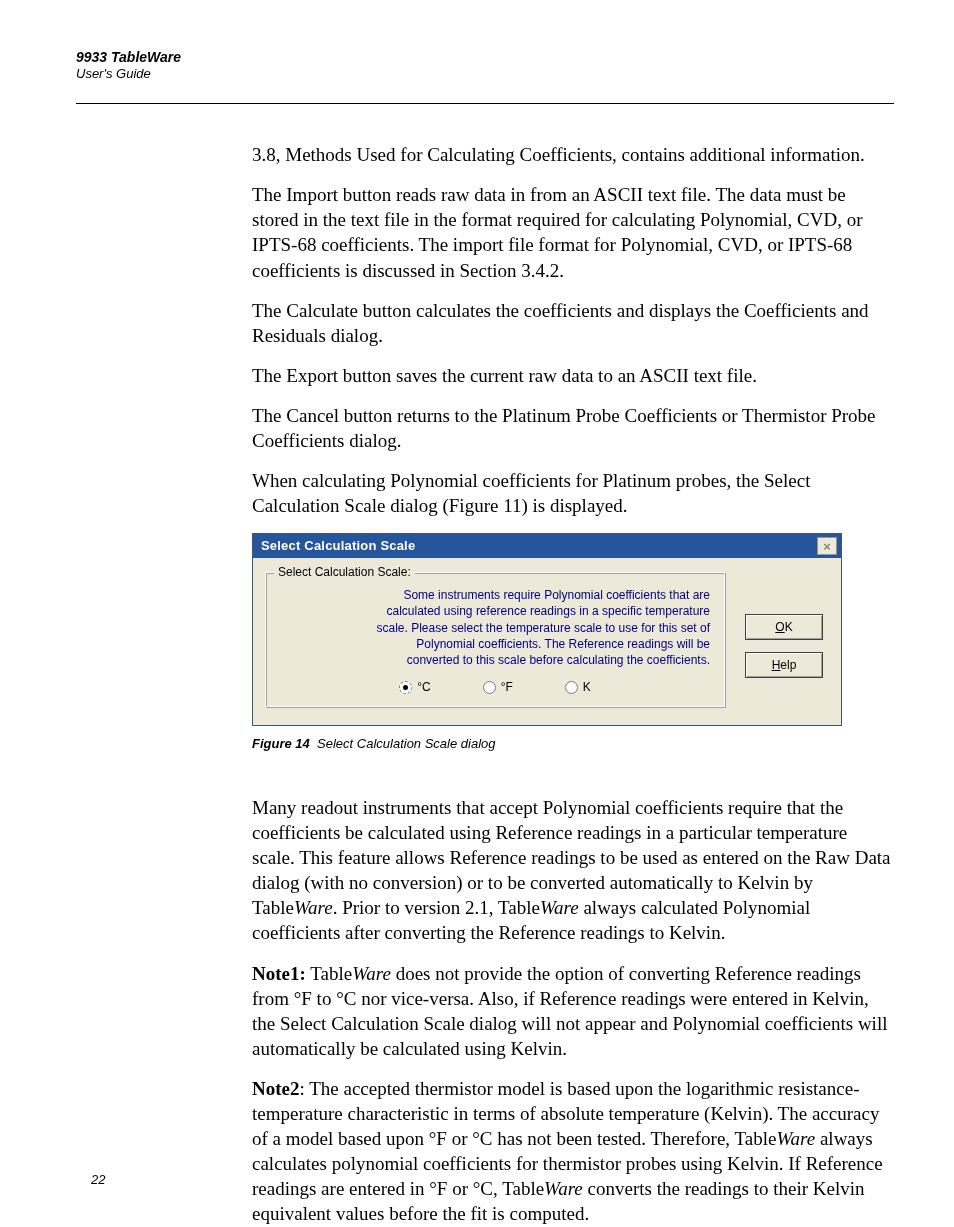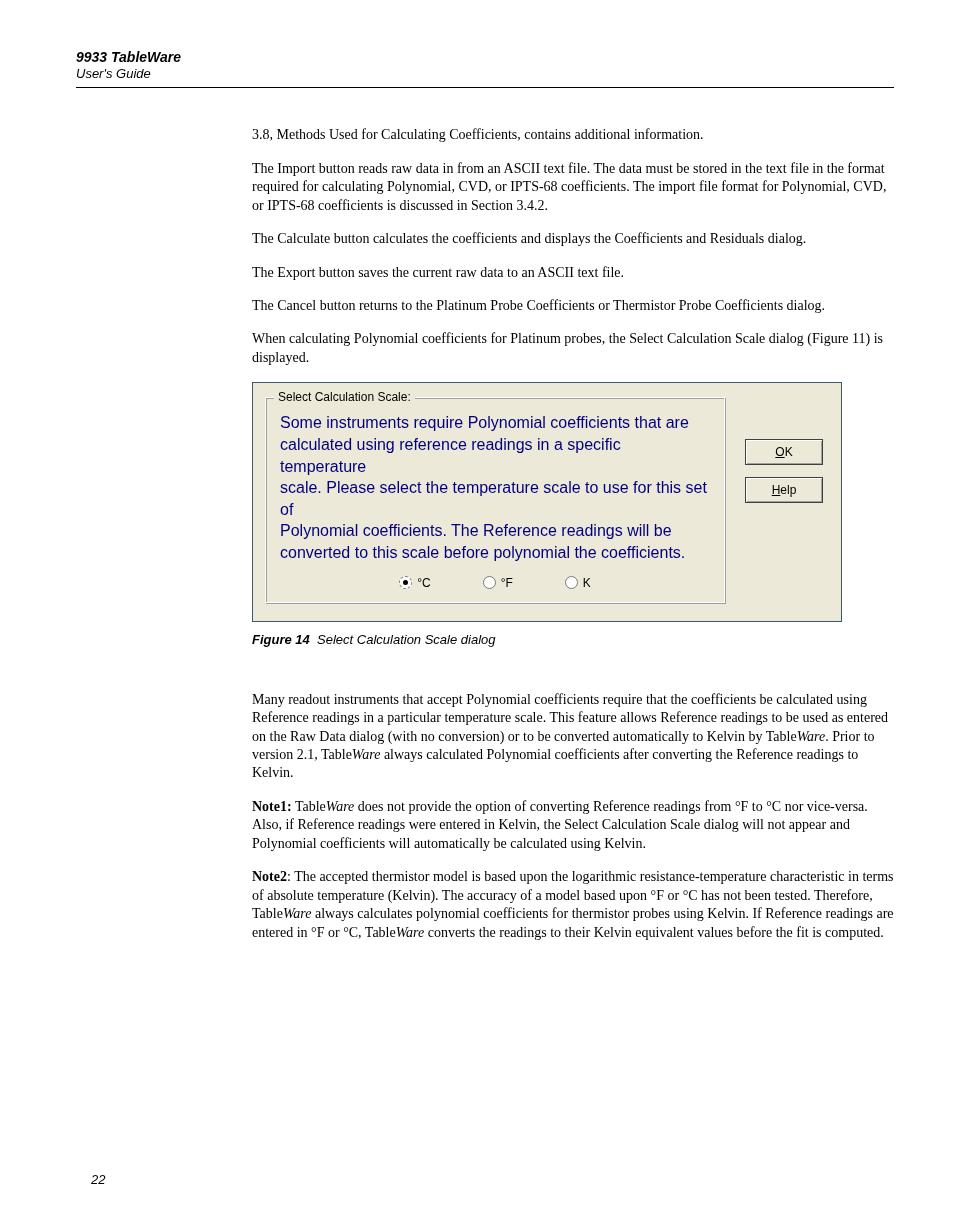--- a/index.html
+++ b/index.html
@@ -7,38 +7,38 @@
     font-family: Georgia, 'Times New Roman', serif;
     background: #fff;
     color: #000;
     width: 954px;
     height: 1227px;
     position: relative;
     padding: 48px 60px 40px 76px;
   }
   .header-area {
     border-bottom: 1px solid #000;
-    padding-bottom: 6px;
+    padding-bottom: 22px;
     margin-bottom: 38px;
   }
   .header-title {
     font-family: Arial, Helvetica, sans-serif;
     font-weight: bold;
     font-style: italic;
     font-size: 14px;
     line-height: 1.3;
   }
   .header-sub {
     font-family: Arial, Helvetica, sans-serif;
     font-style: italic;
     font-size: 13px;
   }
   .content {
     margin-left: 176px;
-    font-size: 14px;
+    font-size: 19px;
     line-height: 1.32;
   }
   .content p { margin-bottom: 15px; }
   .dialog-wrap {
     margin-left: 176px;
     margin-top: 6px;
     margin-bottom: 10px;
   }
   .dialog {
     width: 590px;
@@ -86,22 +86,22 @@
   .fieldset-legend {
     position: absolute;
     top: -8px;
     left: 8px;
     background: #ece9d8;
     padding: 0 4px;
     color: #000;
   }
   .dlg-instr {
     color: #000080;
-    text-align: left;
-    font-size: 16px;
+    text-align: right;
+    font-size: 12px;
     line-height: 1.35;
     margin-bottom: 12px;
   }
   .radio-row {
     display: flex;
     justify-content: center;
     gap: 52px;
     align-items: center;
   }
   .radio-item {
@@ -179,29 +179,35 @@
   <p>3.8, Methods Used for Calculating Coefficients, contains additional information.</p>
   <p>The Import button reads raw data in from an ASCII text file. The data must be stored in the text file in the format required for calculating Polynomial, CVD, or IPTS-68 coefficients. The import file format for Polynomial, CVD, or IPTS-68 coefficients is discussed in Section 3.4.2.</p>
   <p>The Calculate button calculates the coefficients and displays the Coefficients and Residuals dialog.</p>
   <p>The Export button saves the current raw data to an ASCII text file.</p>
   <p>The Cancel button returns to the Platinum Probe Coefficients or Thermistor Probe Coefficients dialog.</p>
   <p>When calculating Polynomial coefficients for Platinum probes, the Select Calculation Scale dialog (Figure 11) is displayed.</p>
 </div>
 
 <div class="dialog-wrap">
   <div class="dialog">
+    <div class="titlebar">
+      <span class="titlebar-text">Select Calculation Scale</span>
+      <div class="closebtn">
+        <span>×</span>
+      </div>
+    </div>
     <div class="dialog-body">
       <div class="fieldset">
         <div class="fieldset-legend">Select Calculation Scale:</div>
         <div class="dlg-instr">
           <span>Some instruments require Polynomial coefficients that are</span><br>
           <span>calculated using reference readings in a specific temperature</span><br>
           <span>scale. Please select the temperature scale to use for this set of</span><br>
           <span>Polynomial coefficients. The Reference readings will be</span><br>
-          <span>converted to this scale before polynomial the coefficients.</span>
+          <span>converted to this scale before calculating the coefficients.</span>
         </div>
         <div class="radio-row">
           <div class="radio-item">
             <span class="radio-outer dotted">
                 <span class="radio-dot"></span>
               </span>
             <span>°C</span>
           </div>
           <div class="radio-item">
             <span class="radio-outer"></span>

